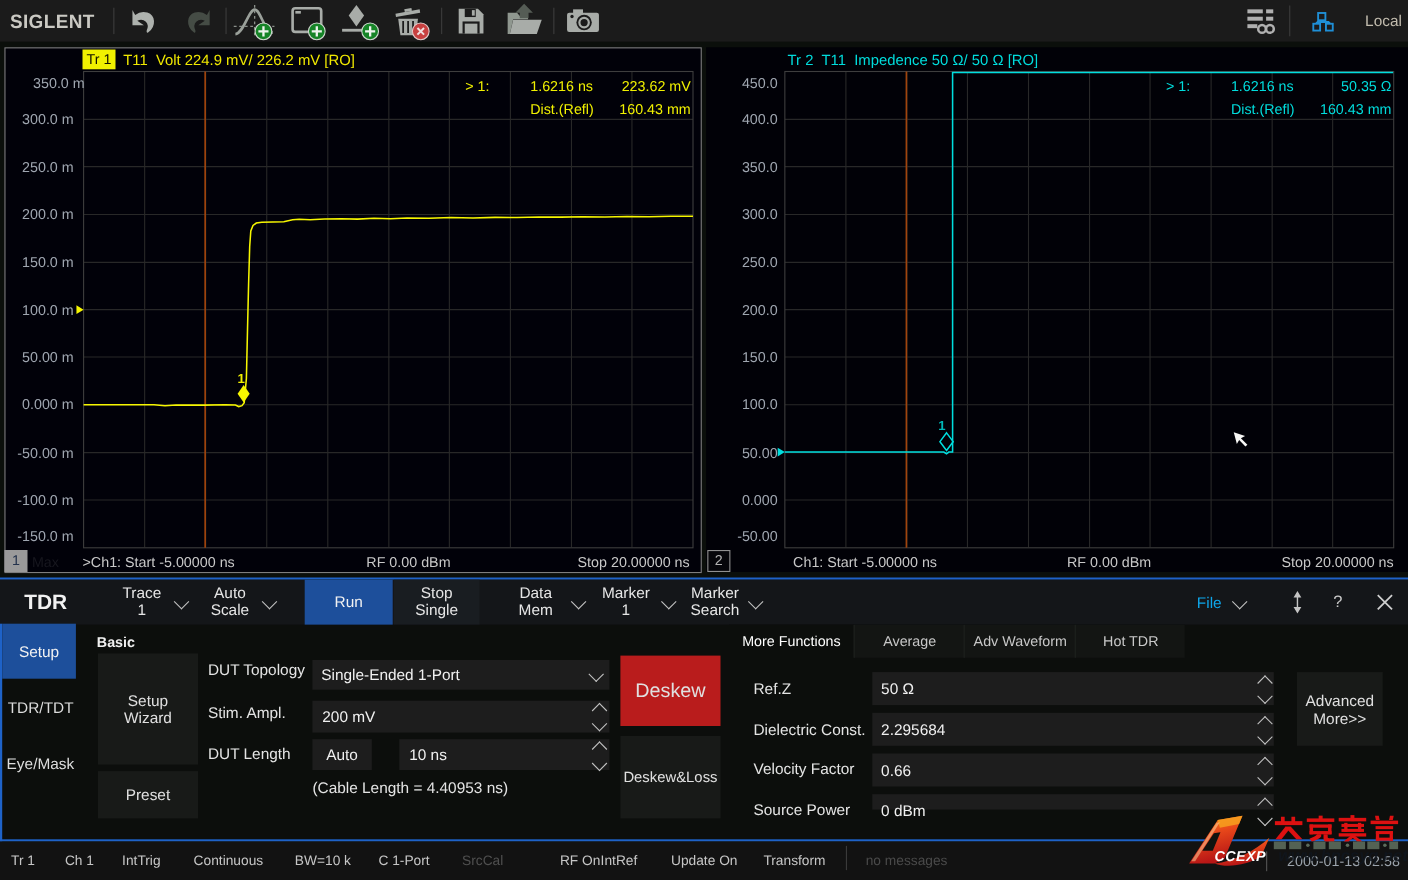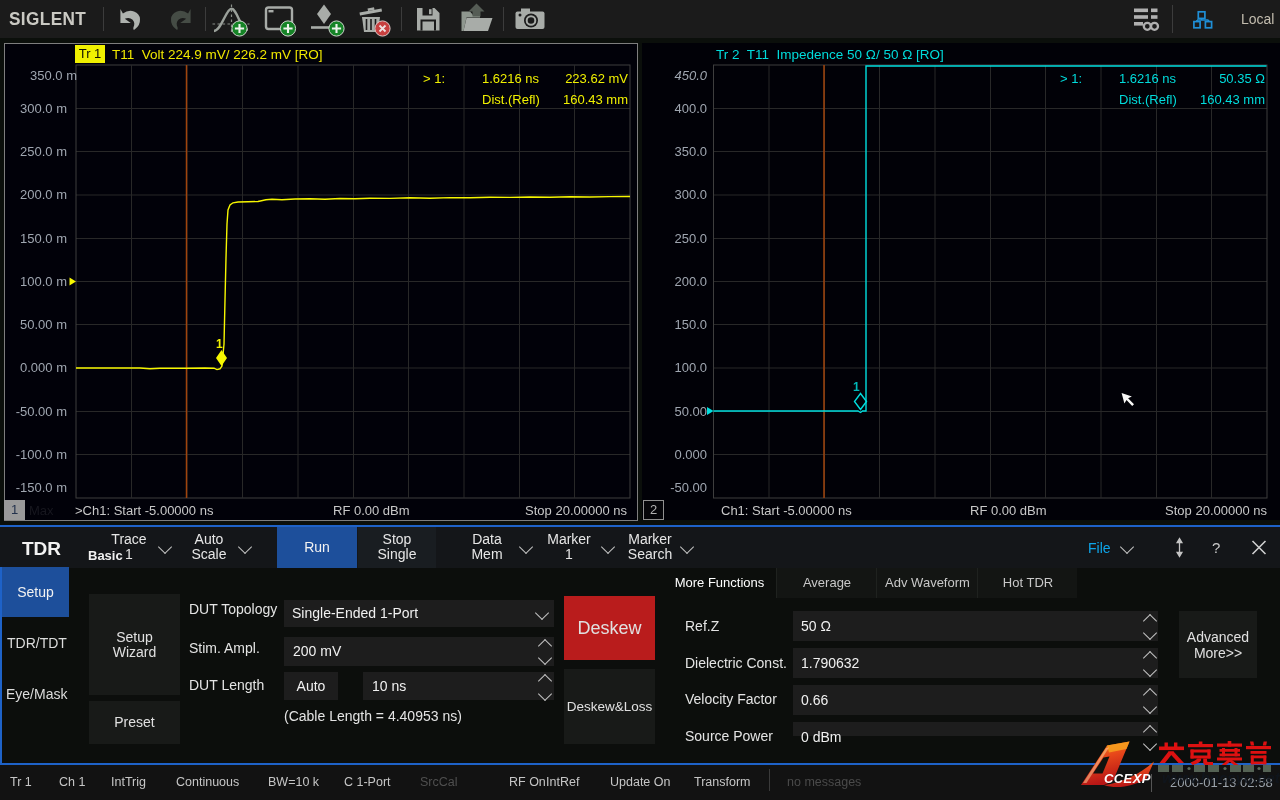--- a/index.html
+++ b/index.html
@@ -76,21 +76,21 @@
   <div class="t" style="left:428px;top:92px;width:200px;text-align:right;font-size:13px;color:#f0f000;">160.43 mm</div>
   <div class="t" style="left:216px;top:337px;font-size:12px;font-weight:bold;color:#f0f000;">1</div>
 
   <div class="abs" style="left:4px;top:500px;width:21px;height:20px;background:#9a9a9a;color:#23324c;font-size:13px;text-align:center;line-height:20px;">1</div>
   <div class="t" style="left:29px;top:503px;font-size:13px;color:#17171f;">Max</div>
   <div class="t" style="left:75px;top:503px;font-size:13px;color:#c8c8c8;">&gt;Ch1: Start -5.00000 ns</div>
   <div class="t" style="left:333px;top:503px;font-size:13px;color:#c8c8c8;">RF 0.00 dBm</div>
   <div class="t" style="left:427px;top:503px;width:200px;text-align:right;font-size:13px;color:#c8c8c8;">Stop 20.00000 ns</div>
 
   <div class="t" style="left:716px;top:47px;font-size:13.5px;color:#00dcdc;">Tr 2&nbsp; T11&nbsp; Impedence 50 Ω/ 50 Ω [RO]</div>
-  <div class="t" style="left:640px;top:68px;width:67px;text-align:right;font-size:13px;color:#9fa6b0;font-style:italic;">450.0</div>
+  <div class="t" style="left:640px;top:68px;width:67px;text-align:right;font-size:13px;color:#9fa6b0;">450.0</div>
   <div class="t" style="left:640px;top:101px;width:67px;text-align:right;font-size:13px;color:#9fa6b0;">400.0</div>
   <div class="t" style="left:640px;top:144px;width:67px;text-align:right;font-size:13px;color:#9fa6b0;">350.0</div>
   <div class="t" style="left:640px;top:187px;width:67px;text-align:right;font-size:13px;color:#9fa6b0;">300.0</div>
   <div class="t" style="left:640px;top:231px;width:67px;text-align:right;font-size:13px;color:#9fa6b0;">250.0</div>
   <div class="t" style="left:640px;top:274px;width:67px;text-align:right;font-size:13px;color:#9fa6b0;">200.0</div>
   <div class="t" style="left:640px;top:317px;width:67px;text-align:right;font-size:13px;color:#9fa6b0;">150.0</div>
   <div class="t" style="left:640px;top:360px;width:67px;text-align:right;font-size:13px;color:#9fa6b0;">100.0</div>
   <div class="t" style="left:640px;top:404px;width:67px;text-align:right;font-size:13px;color:#9fa6b0;">50.00</div>
   <div class="t" style="left:640px;top:447px;width:67px;text-align:right;font-size:13px;color:#9fa6b0;">0.000</div>
   <div class="t" style="left:640px;top:480px;width:67px;text-align:right;font-size:13px;color:#9fa6b0;">-50.00</div>
@@ -127,21 +127,21 @@
   <div class="t" style="left:1088px;top:540px;font-size:14px;color:#0ea5e9;">File</div>
   <div class="chv dn" style="left:1122px;top:542px;"></div>
   <div class="t" style="left:1212px;top:539px;font-size:15px;color:#c8c8c8;">?</div>
 
   <div class="abs" style="left:0;top:568px;width:1280px;height:195px;background:#0c0e0c;"></div>
   <div class="abs" style="left:0;top:567px;width:2px;height:198px;background:#1e62c8;"></div>
   <div class="abs" style="left:2px;top:567px;width:67px;height:50px;background:#1d4f9b;color:#f2f2f2;font-size:14px;text-align:center;line-height:50px;">Setup</div>
   <div class="t" style="left:7px;top:635px;font-size:14px;color:#dcdcdc;">TDR/TDT</div>
   <div class="t" style="left:6px;top:686px;font-size:14px;color:#dcdcdc;">Eye/Mask</div>
 
-  <div class="t" style="left:88px;top:548px;font-size:13px;font-weight:bold;color:#f0f0f0;text-align:center;">Basic</div>
+  <div class="t" style="left:88px;top:576px;font-size:13px;font-weight:bold;color:#f0f0f0;text-align:center;">Basic</div>
   <div class="abs" style="left:89px;top:594px;width:91px;height:101px;background:#181a18;color:#e0e0e0;font-size:14px;text-align:center;">
       <div style="margin-top:36px;line-height:14.5px;">Setup<br>Wizard</div>
     </div>
   <div class="abs" style="left:89px;top:701px;width:91px;height:43px;background:#181a18;color:#e0e0e0;font-size:14px;text-align:center;line-height:43px;">Preset</div>
 
   <div class="t" style="left:189px;top:601px;font-size:14px;color:#e4e4e4;">DUT Topology</div>
   <div class="abs" style="left:284px;top:600px;width:270px;height:27px;background:#1d1d1d;color:#f0f0f0;font-size:14px;line-height:27px;"><span style="margin-left:8px;">Single-Ended 1-Port</span></div>
   <div class="chv dn" style="left:537px;top:608px;"></div>
   <div class="t" style="left:189px;top:640px;font-size:14px;color:#e4e4e4;">Stim. Ampl.</div>
   <div class="abs" style="left:284px;top:637px;width:270px;height:29px;background:#1d1d1d;color:#f0f0f0;font-size:14px;line-height:29px;"><span style="margin-left:9px;">200 mV</span></div>
@@ -161,21 +161,21 @@
   <div class="abs" style="left:663px;top:568px;width:113px;height:30px;background:#0c0e0c;color:#ffffff;font-size:13px;text-align:center;line-height:30px;">More Functions</div>
   <div class="abs" style="left:776px;top:568px;width:100px;height:30px;color:#c8c8c8;font-size:13px;text-align:center;line-height:30px;border-left:1px solid #1f221f;">Average</div>
   <div class="abs" style="left:876px;top:568px;width:101px;height:30px;color:#c8c8c8;font-size:13px;text-align:center;line-height:30px;border-left:1px solid #1f221f;">Adv Waveform</div>
   <div class="abs" style="left:977px;top:568px;width:100px;height:30px;color:#c8c8c8;font-size:13px;text-align:center;line-height:30px;border-left:1px solid #1f221f;">Hot TDR</div>
 
   <div class="t" style="left:685px;top:618px;font-size:14px;color:#e4e4e4;">Ref.Z</div>
   <div class="abs" style="left:793px;top:611px;width:365px;height:30px;background:#1d1d1d;color:#f0f0f0;font-size:14px;line-height:30px;"><span style="margin-left:8px;">50 Ω</span></div>
   <div class="chv up" style="left:1145px;top:616px;"></div>
   <div class="chv dn" style="left:1145px;top:628px;"></div>
   <div class="t" style="left:685px;top:655px;font-size:14px;color:#e4e4e4;">Dielectric Const.</div>
-  <div class="abs" style="left:793px;top:648px;width:365px;height:30px;background:#1d1d1d;color:#f0f0f0;font-size:14px;line-height:30px;"><span style="margin-left:8px;">1.790632</span></div>
+  <div class="abs" style="left:793px;top:648px;width:365px;height:30px;background:#1d1d1d;color:#f0f0f0;font-size:14px;line-height:30px;"><span style="margin-left:8px;">2.295684</span></div>
   <div class="chv up" style="left:1145px;top:653px;"></div>
   <div class="chv dn" style="left:1145px;top:665px;"></div>
   <div class="t" style="left:685px;top:691px;font-size:14px;color:#e4e4e4;">Velocity Factor</div>
   <div class="abs" style="left:793px;top:685px;width:365px;height:30px;background:#1d1d1d;color:#f0f0f0;font-size:14px;line-height:30px;"><span style="margin-left:8px;">0.66</span></div>
   <div class="chv up" style="left:1145px;top:690px;"></div>
   <div class="chv dn" style="left:1145px;top:702px;"></div>
   <div class="t" style="left:685px;top:728px;font-size:14px;color:#e4e4e4;">Source Power</div>
   <div class="abs" style="left:793px;top:722px;width:365px;height:14px;background:#1d1d1d;color:#f0f0f0;font-size:14px;line-height:30px;"><span style="margin-left:8px;">0 dBm</span></div>
   <div class="chv up" style="left:1145px;top:727px;"></div>
   <div class="chv dn" style="left:1145px;top:739px;"></div>

